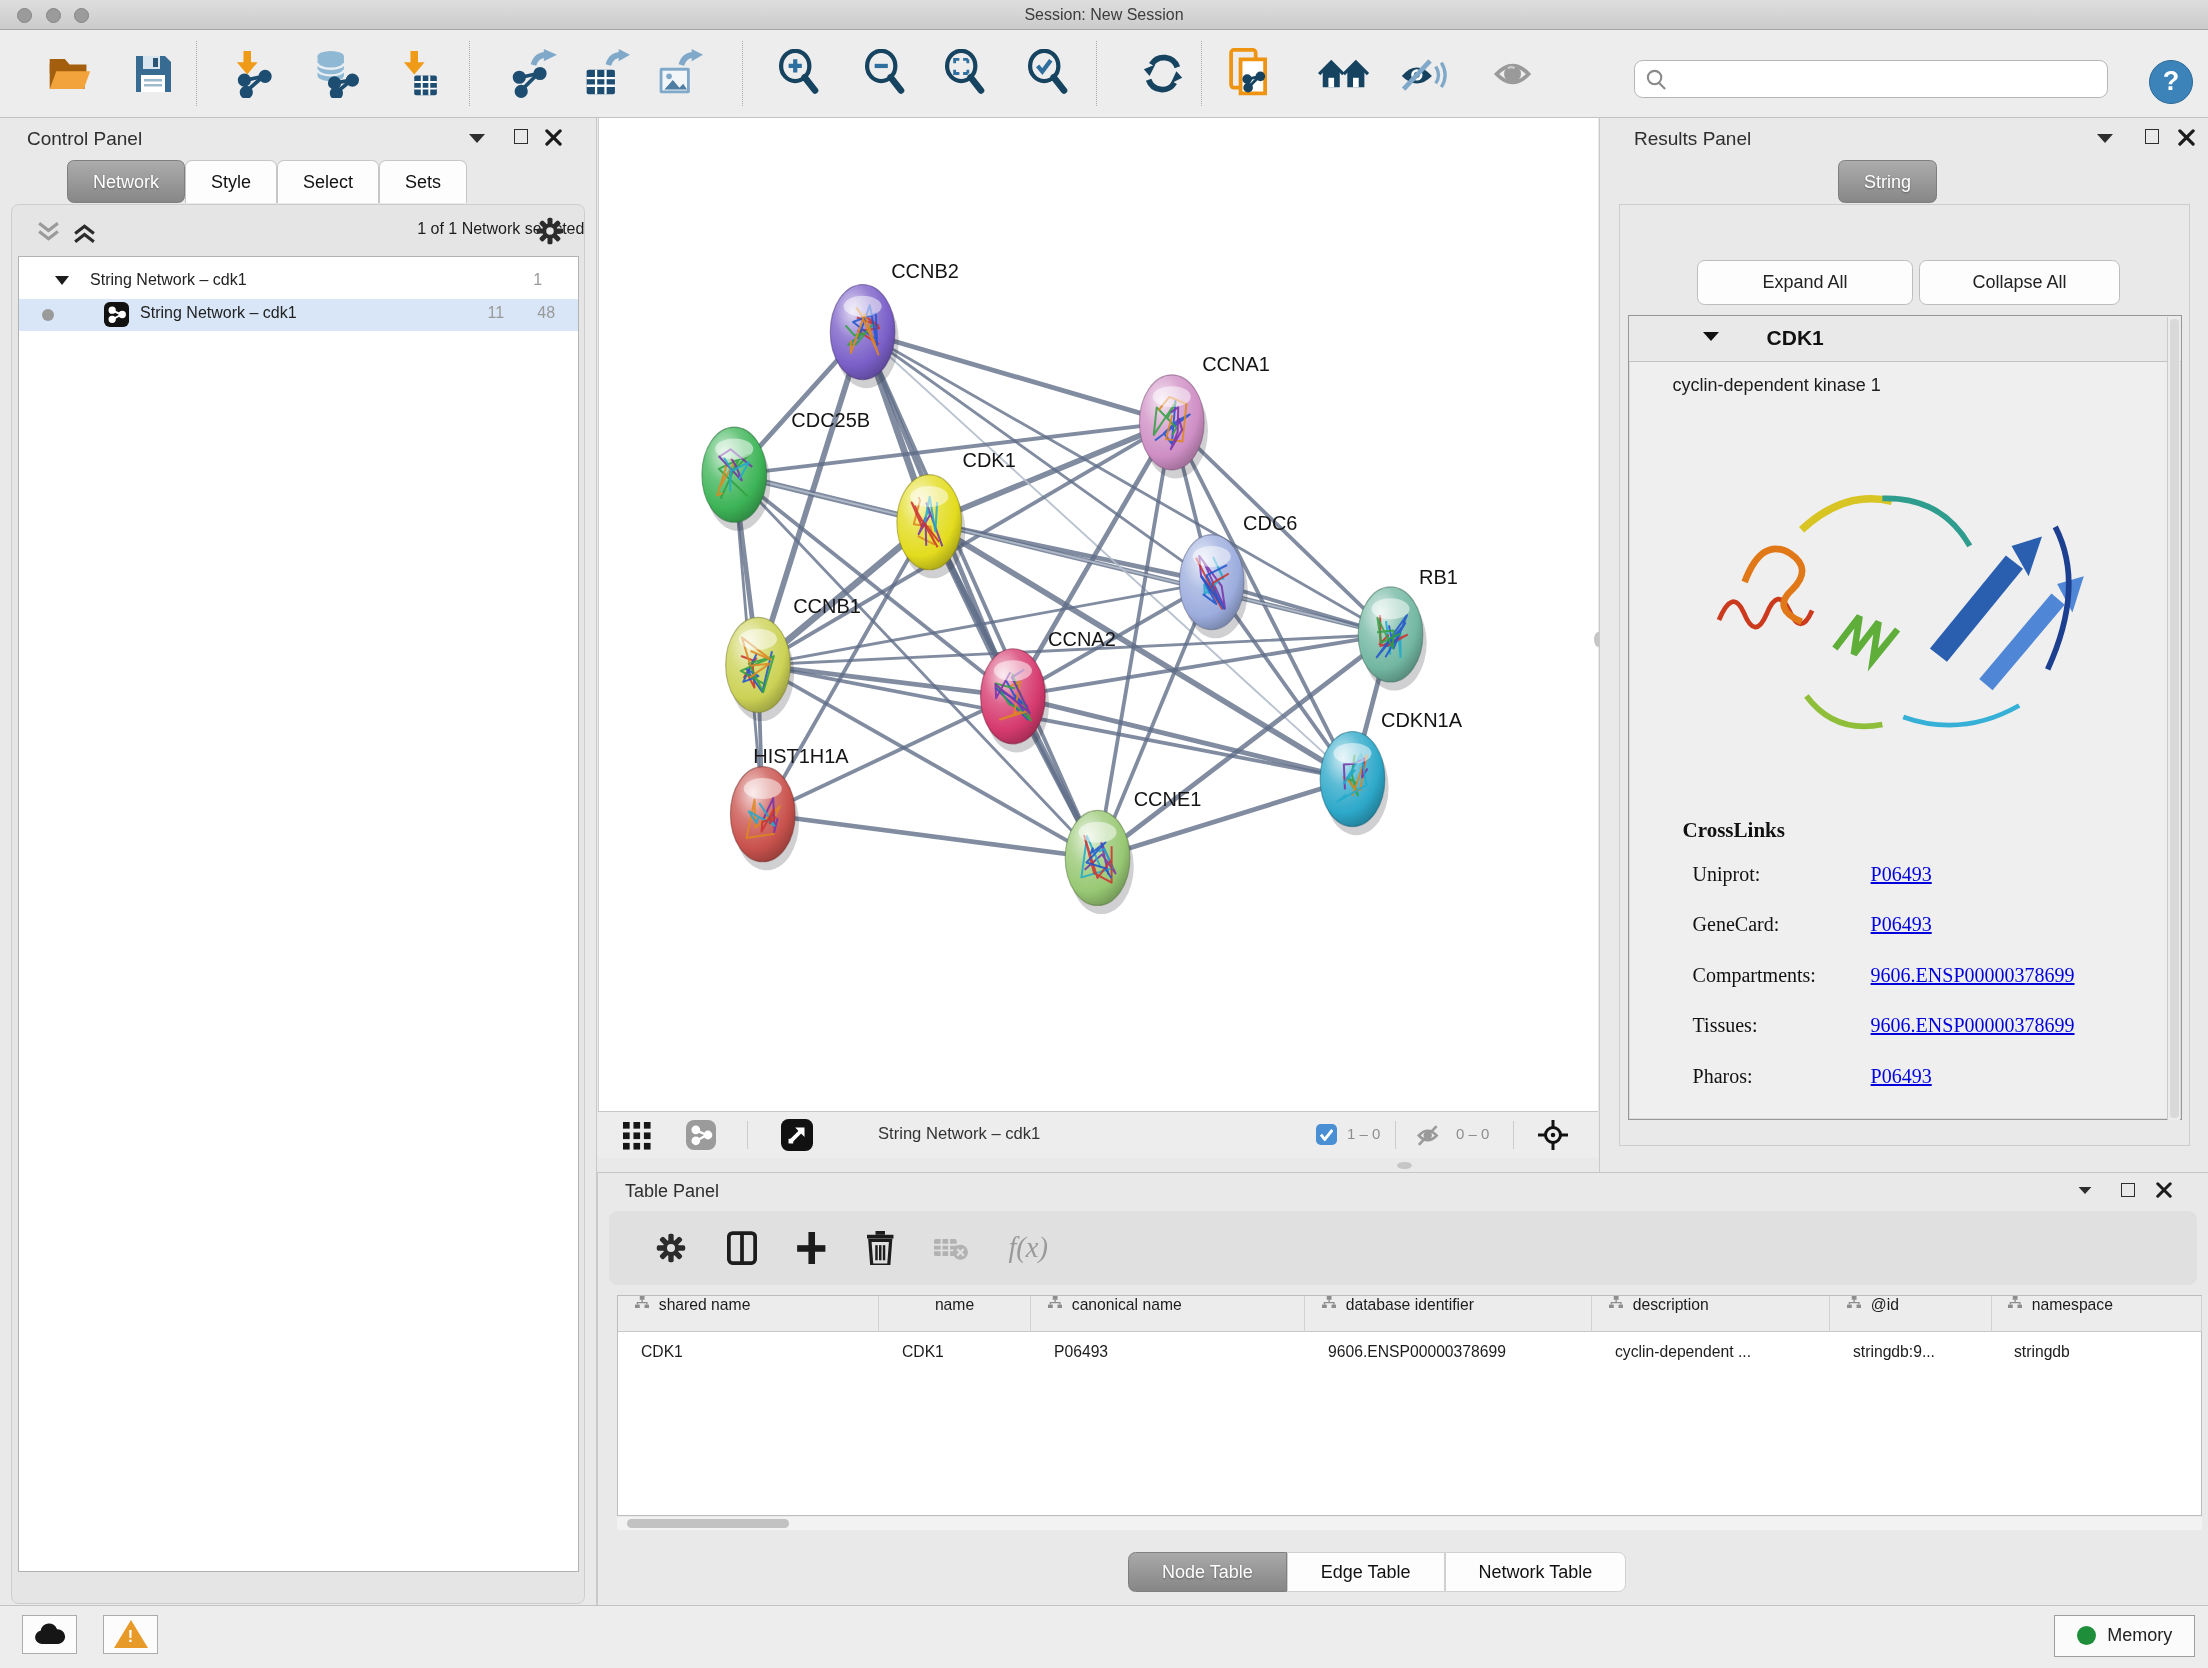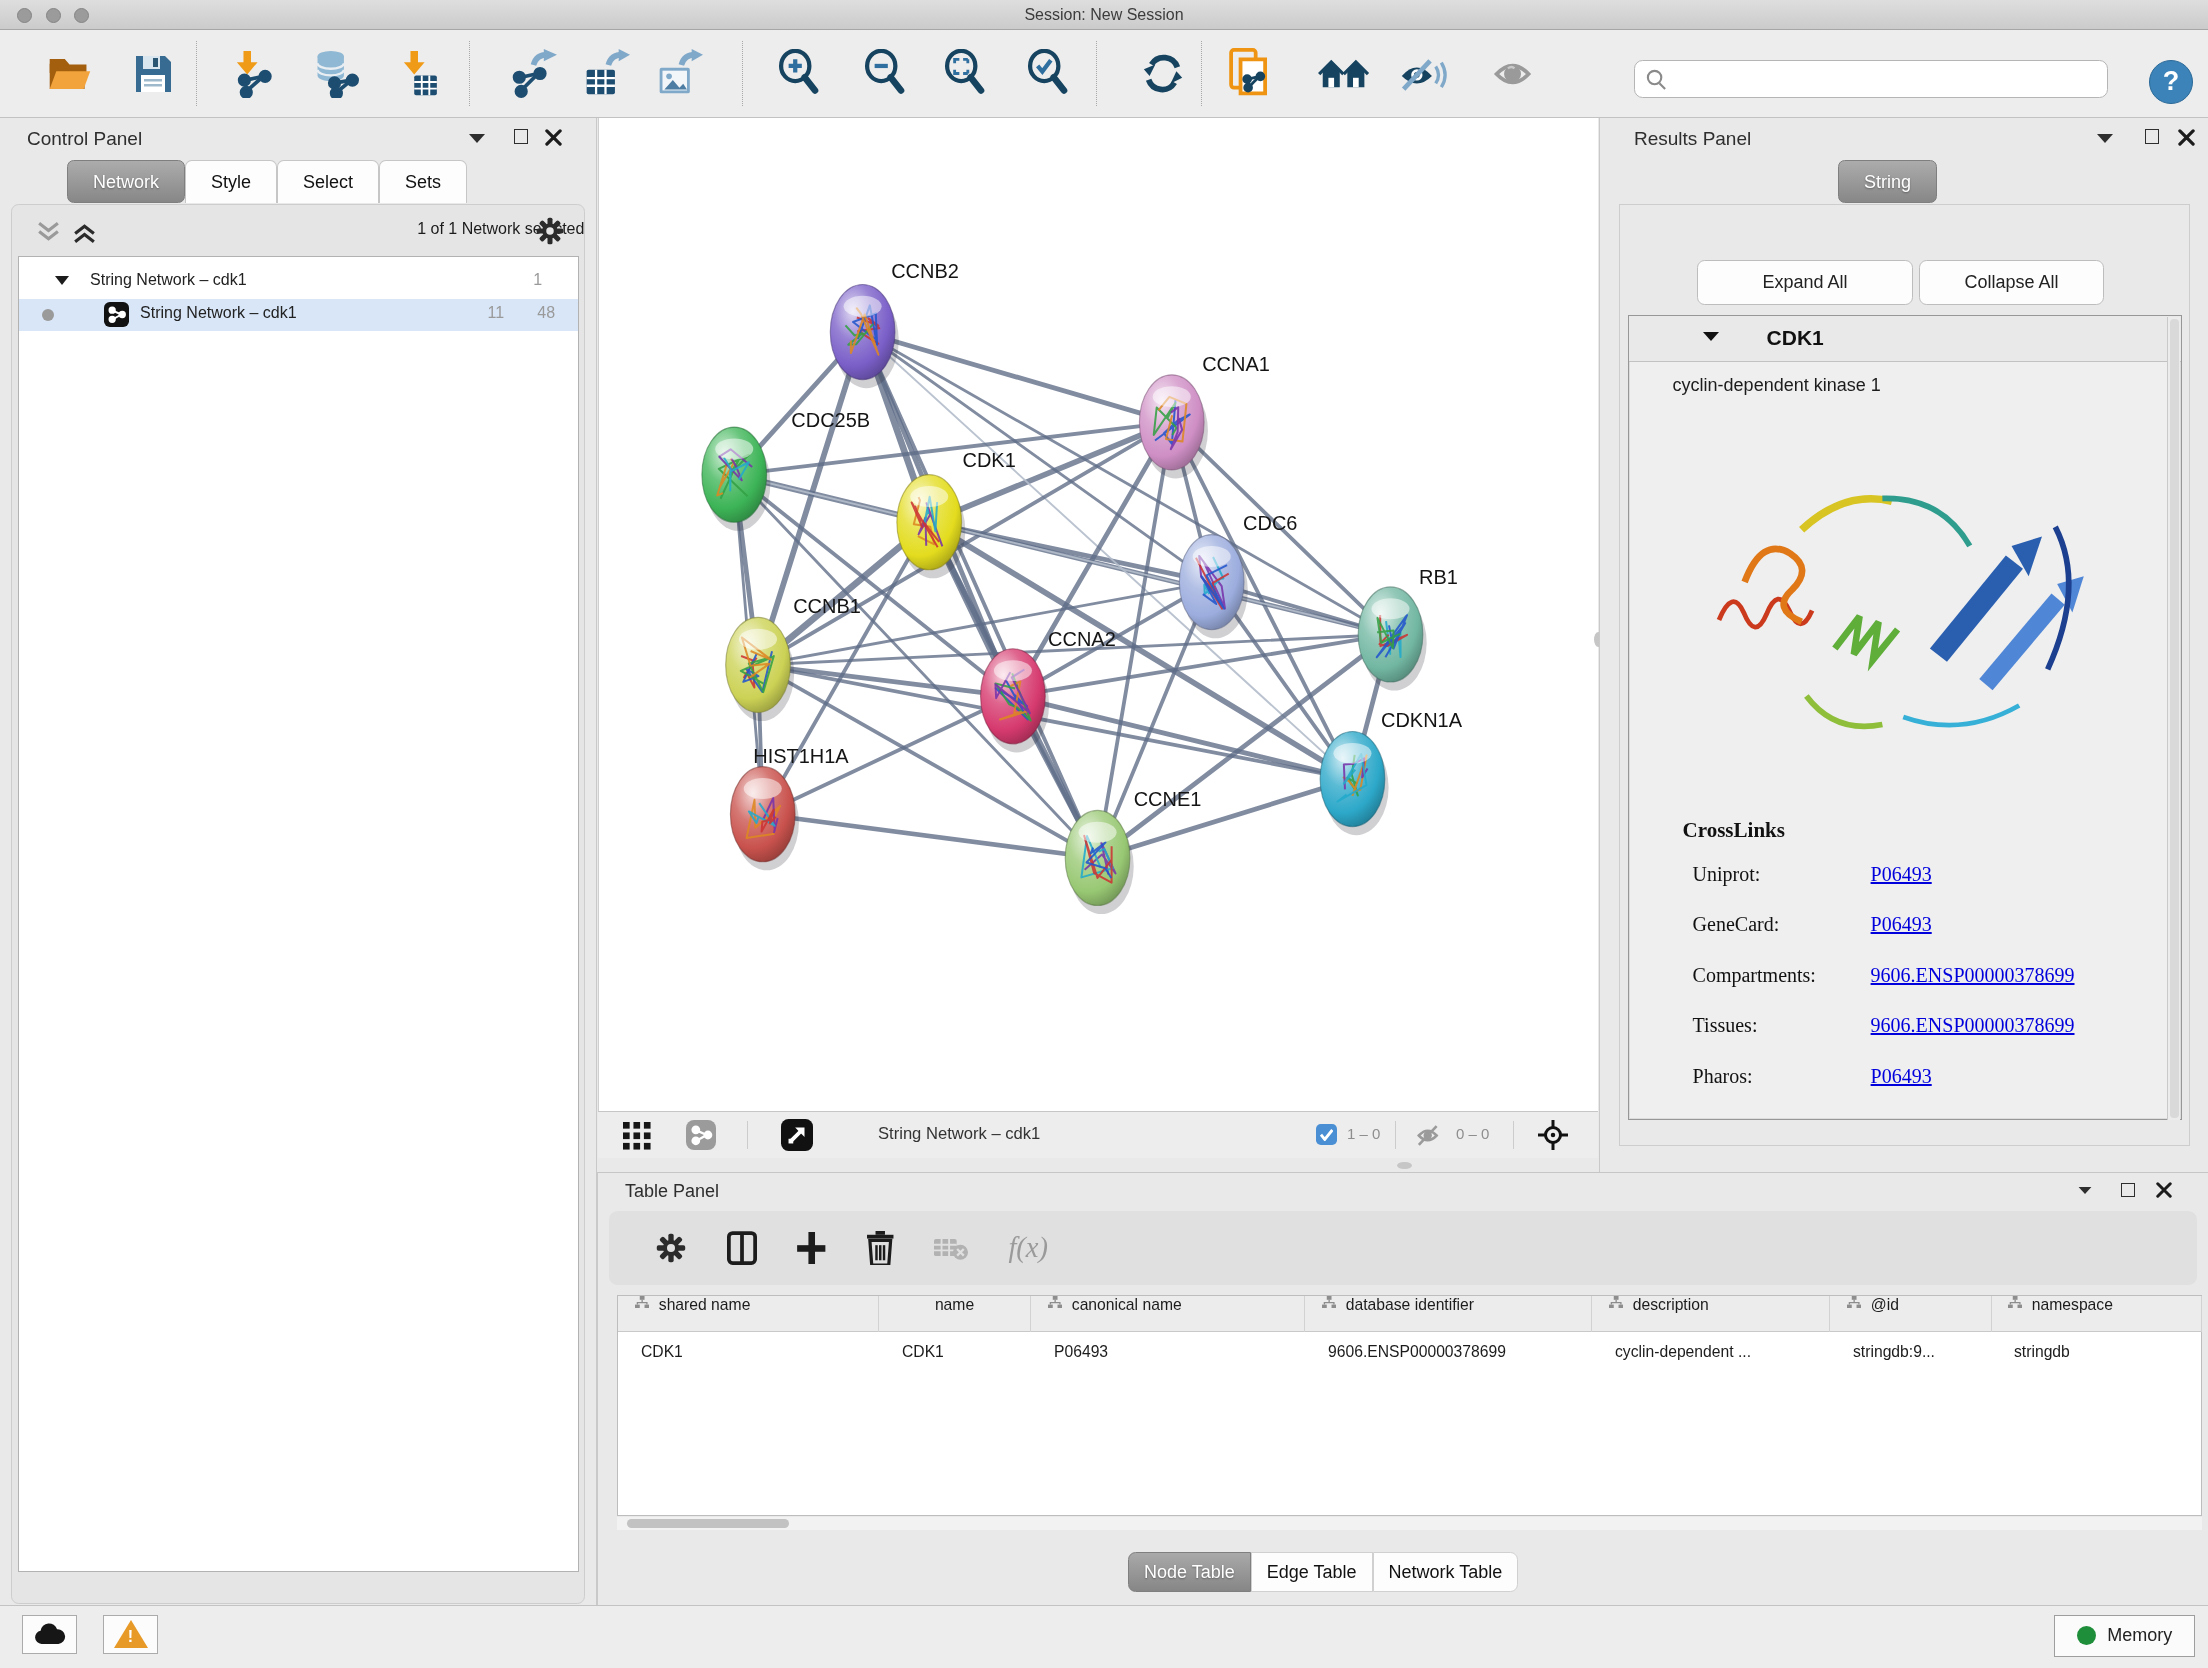--- a/index.html
+++ b/index.html
@@ -66,21 +66,21 @@
   #table-panel { left:597px; top:1172px; width:1611px; height:434px; background:#e9e9e9; border-top:1px solid #c6c6c6; border-left:1px solid #c9c9c9; }
   #tp-toolbar { position:absolute; left:11.4px; top:38px; width:1588px; height:74px; background:#e0e0e0; border-radius:8.6px; display:flex; align-items:center; gap:40px; padding-left:46px; }
   #tp-table { position:absolute; left:19px; top:122px; width:1585px; height:221px; background:#fff; border:1px solid #bdbdbd; }
   #thead-row { position:absolute; left:0; top:0; width:100%; height:36px; background:#ececec; border-bottom:1.9px solid #c9c9c9; }
   .th { position:absolute; top:0; height:36px; border-right:1px solid #d2d2d2; font-size:15.7px; color:#1c1c1c; display:flex; align-items:flex-start; padding-left:17px; gap:9.5px; overflow:hidden; white-space:nowrap; }
   .th.center { justify-content:center; padding-left:0; }
   .td { position:absolute; top:38px; height:36px; font-size:15.7px; color:#1c1c1c; display:flex; align-items:center; padding-left:23px; overflow:hidden; white-space:nowrap; }
   #tp-hscroll { position:absolute; left:19px; top:344px; width:1585px; height:13.3px; background:#f2f2f2; }
   #tp-hthumb { position:absolute; left:9.5px; top:1.9px; width:162px; height:9.5px; background:#c2c2c2; border-radius:4.8px; }
   #tp-tabs { position:absolute; left:530px; top:379px; display:flex; height:40px; }
-  .seg { height:40px; line-height:39px; padding:0 15px; font-size:18px; background:#fdfdfd; border:1px solid #d0d0d0; color:#111; cursor:pointer; }
+  .seg { height:40px; line-height:39px; padding:0 33px; font-size:18px; background:#fdfdfd; border:1px solid #d0d0d0; color:#111; cursor:pointer; }
   .seg:first-child { border-radius:7.6px 0 0 7.6px; }
   .seg:last-child { border-radius:0 7.6px 7.6px 0; }
   .seg.active { background:linear-gradient(#a9a9a9,#868686); color:#fff; text-shadow:0 1px 1.9px rgba(0,0,0,.35); border-color:#7f7f7f; }
 
   
   #statusbar { left:0; top:1605px; width:2208px; height:63px; background:#ededed; border-top:1px solid #c3c3c3; }
   .sb-btn { position:absolute; top:8.6px; width:55px; height:39px; background:#fcfcfc; border:1.9px solid #ababab; display:flex; align-items:center; justify-content:center; cursor:pointer; }
   #memory-btn { position:absolute; left:2054px; top:8.6px; width:141px; height:42px; background:#fbfbfb; border:1px solid #9e9e9e; display:flex; align-items:center; justify-content:center; gap:11.4px; font-size:18px; cursor:pointer; }
   #memory-dot { width:19px; height:19px; border-radius:50%; background:#1e8e3a; }
 
@@ -637,21 +637,21 @@
 <div id="results-panel" class="abs">
   <div class="abs panel-title" style="left:34px;top:9.5px">Results Panel</div>
   <span class="abs p-tri" style="left:497px;top:16px"></span>
   <span class="abs p-float" style="left:545px;top:11.4px"></span>
   <svg class="abs" style="left:578px;top:10.5px" width="17" height="17" viewBox="0 0 18 18">
       <path d="M2 2 L16 16 M16 2 L2 16" stroke="#1c1c1c" stroke-width="3.4" stroke-linecap="round"></path>
     </svg>
   <div id="rp-tab" class="tab active">String</div>
   <div id="rp-pane">
     <div class="rp-btn" style="left:77px;width:216px">Expand All</div>
-    <div class="rp-btn" style="left:299px;width:185px">Collapse All</div>
+    <div class="rp-btn" style="left:299px;width:201px">Collapse All</div>
     <div id="string-card">
       <div id="card-header">
         <span class="abs p-tri" style="left:74px;top:16px;border-top-color:#111"></span>
         <span id="card-name">CDK1</span>
       </div>
       <div id="card-desc">cyclin-dependent kinase 1</div>
       <svg class="abs" style="left:63px;top:95px" width="433" height="399" viewBox="0 0 455 420">
         <path d="M28 220 q14 -34 26 -8 q12 30 24 2 q12 -30 24 -4 q12 28 24 0" stroke="#cc3a1e" stroke-width="5" fill="none"></path>
         <path d="M55 180 q18 -48 48 -30 q24 16 2 38 q-22 20 10 34" stroke="#e07818" stroke-width="7" fill="none"></path>
         <path d="M115 125 q45 -42 95 -30" stroke="#d8c422" stroke-width="8" fill="none"></path>

